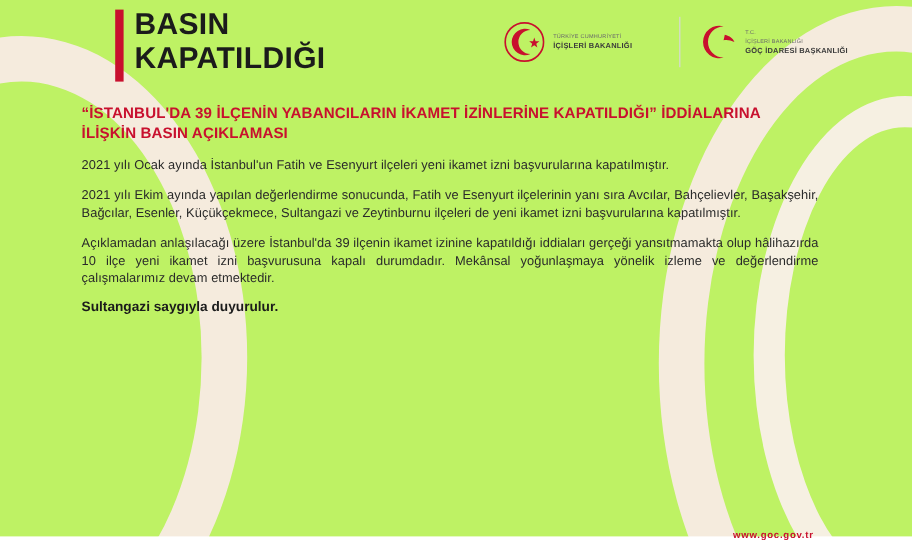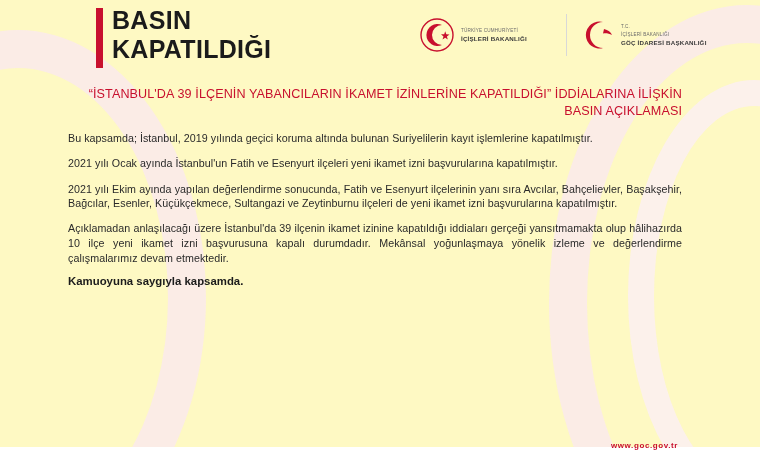--- a/index.html
+++ b/index.html
@@ -11,21 +11,21 @@
     height: 450px;
     overflow: hidden;
     background: #ffffff;
     font-family: "Liberation Sans", sans-serif;
   }
 
   .page {
     position: relative;
     width: 760px;
     height: 450px;
-    background: #fef9c3;
+    background: #bef264;
     overflow: hidden;
   }
 
   
   .bg-swoosh {
     position: absolute;
     border-radius: 50%;
     border: 38px solid #fdf0f0;
     opacity: 0.9;
     pointer-events: none;
@@ -130,26 +130,25 @@
 
   
   .content {
     position: relative;
     z-index: 3;
     margin: 0 78px 0 68px;
     padding-top: 8px;
   }
   .doc-title {
     color: #c8102e;
-    font-weight: normal;
+    font-weight: bold;
     font-size: 12.6px;
     line-height: 17px;
     margin-bottom: 11px;
     letter-spacing: 0.1px;
-    text-align: right;
   }
   .para {
     color: #2a2a2a;
     font-size: 10.7px;
     line-height: 14.6px;
     margin-bottom: 10px;
     text-align: justify;
     letter-spacing: 0.05px;
   }
   .para.bold { font-weight: bold; }
@@ -224,23 +223,22 @@
         <span class="small">İÇİŞLERİ BAKANLIĞI</span>
         <span>GÖÇ İDARESİ</span>
         <span>BAŞKANLIĞI</span>
       </div>
     </div>
   </div>
 
   <div class="content">
     <div class="doc-title">“İSTANBUL'DA 39 İLÇENİN YABANCILARIN İKAMET İZİNLERİNE KAPATILDIĞI” İDDİALARINA İLİŞKİN BASIN AÇIKLAMASI</div>
 
-    <p class="para">Bu kapsamda; İstanbul, 2019 yılında geçici koruma altında bulunan Suriyelilerin kayıt işlemlerine kapatılmıştır.</p>
     <p class="para">2021 yılı Ocak ayında İstanbul'un Fatih ve Esenyurt ilçeleri yeni ikamet izni başvurularına kapatılmıştır.</p>
     <p class="para">2021 yılı Ekim ayında yapılan değerlendirme sonucunda, Fatih ve Esenyurt ilçelerinin yanı sıra Avcılar, Bahçelievler, Başakşehir, Bağcılar, Esenler, Küçükçekmece, Sultangazi ve Zeytinburnu ilçeleri de yeni ikamet izni başvurularına kapatılmıştır.</p>
     <p class="para">Açıklamadan anlaşılacağı üzere İstanbul'da 39 ilçenin ikamet izinine kapatıldığı iddiaları gerçeği yansıtmamakta olup hâlihazırda 10 ilçe yeni ikamet izni başvurusuna kapalı durumdadır. Mekânsal yoğunlaşmaya yönelik izleme ve değerlendirme çalışmalarımız devam etmektedir.</p>
 
-    <div class="closing">Kamuoyuna saygıyla kapsamda.</div>
+    <div class="closing">Sultangazi saygıyla duyurulur.</div>
   </div>
 
   <div class="footer-url">www.goc.gov.tr</div>
   <div class="footer-rule"></div>
 </div>
 
 </body></html>

